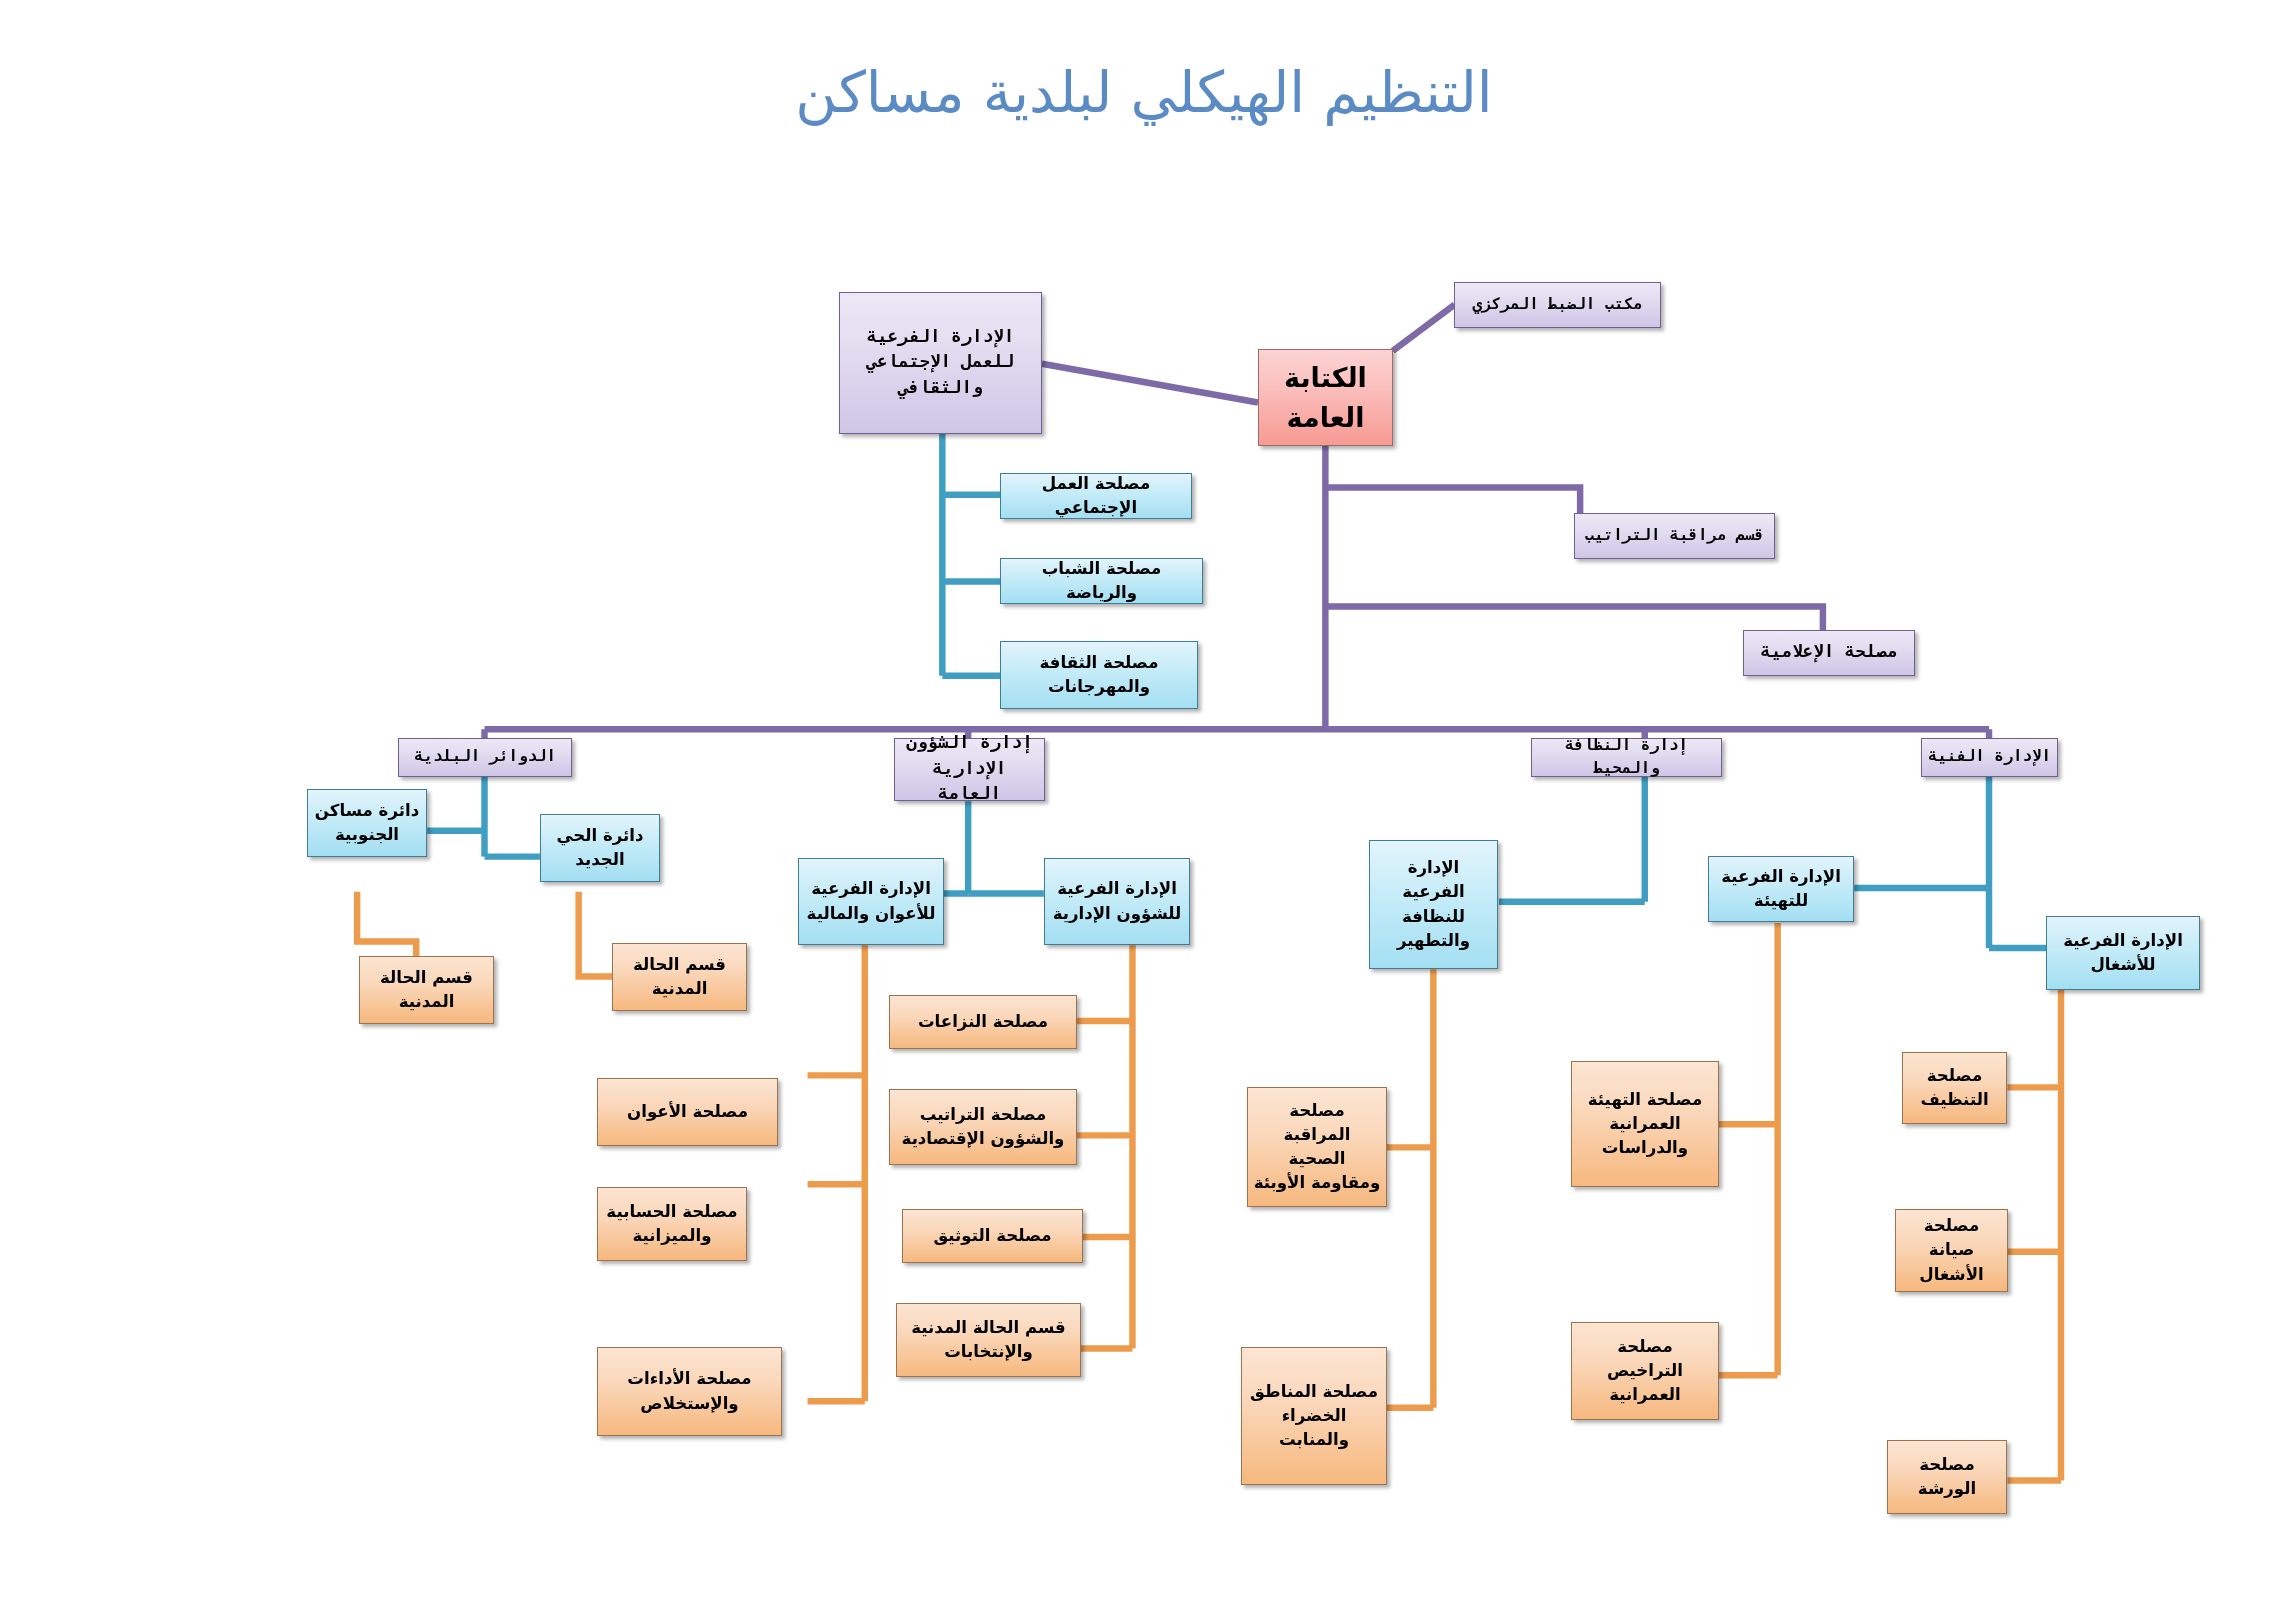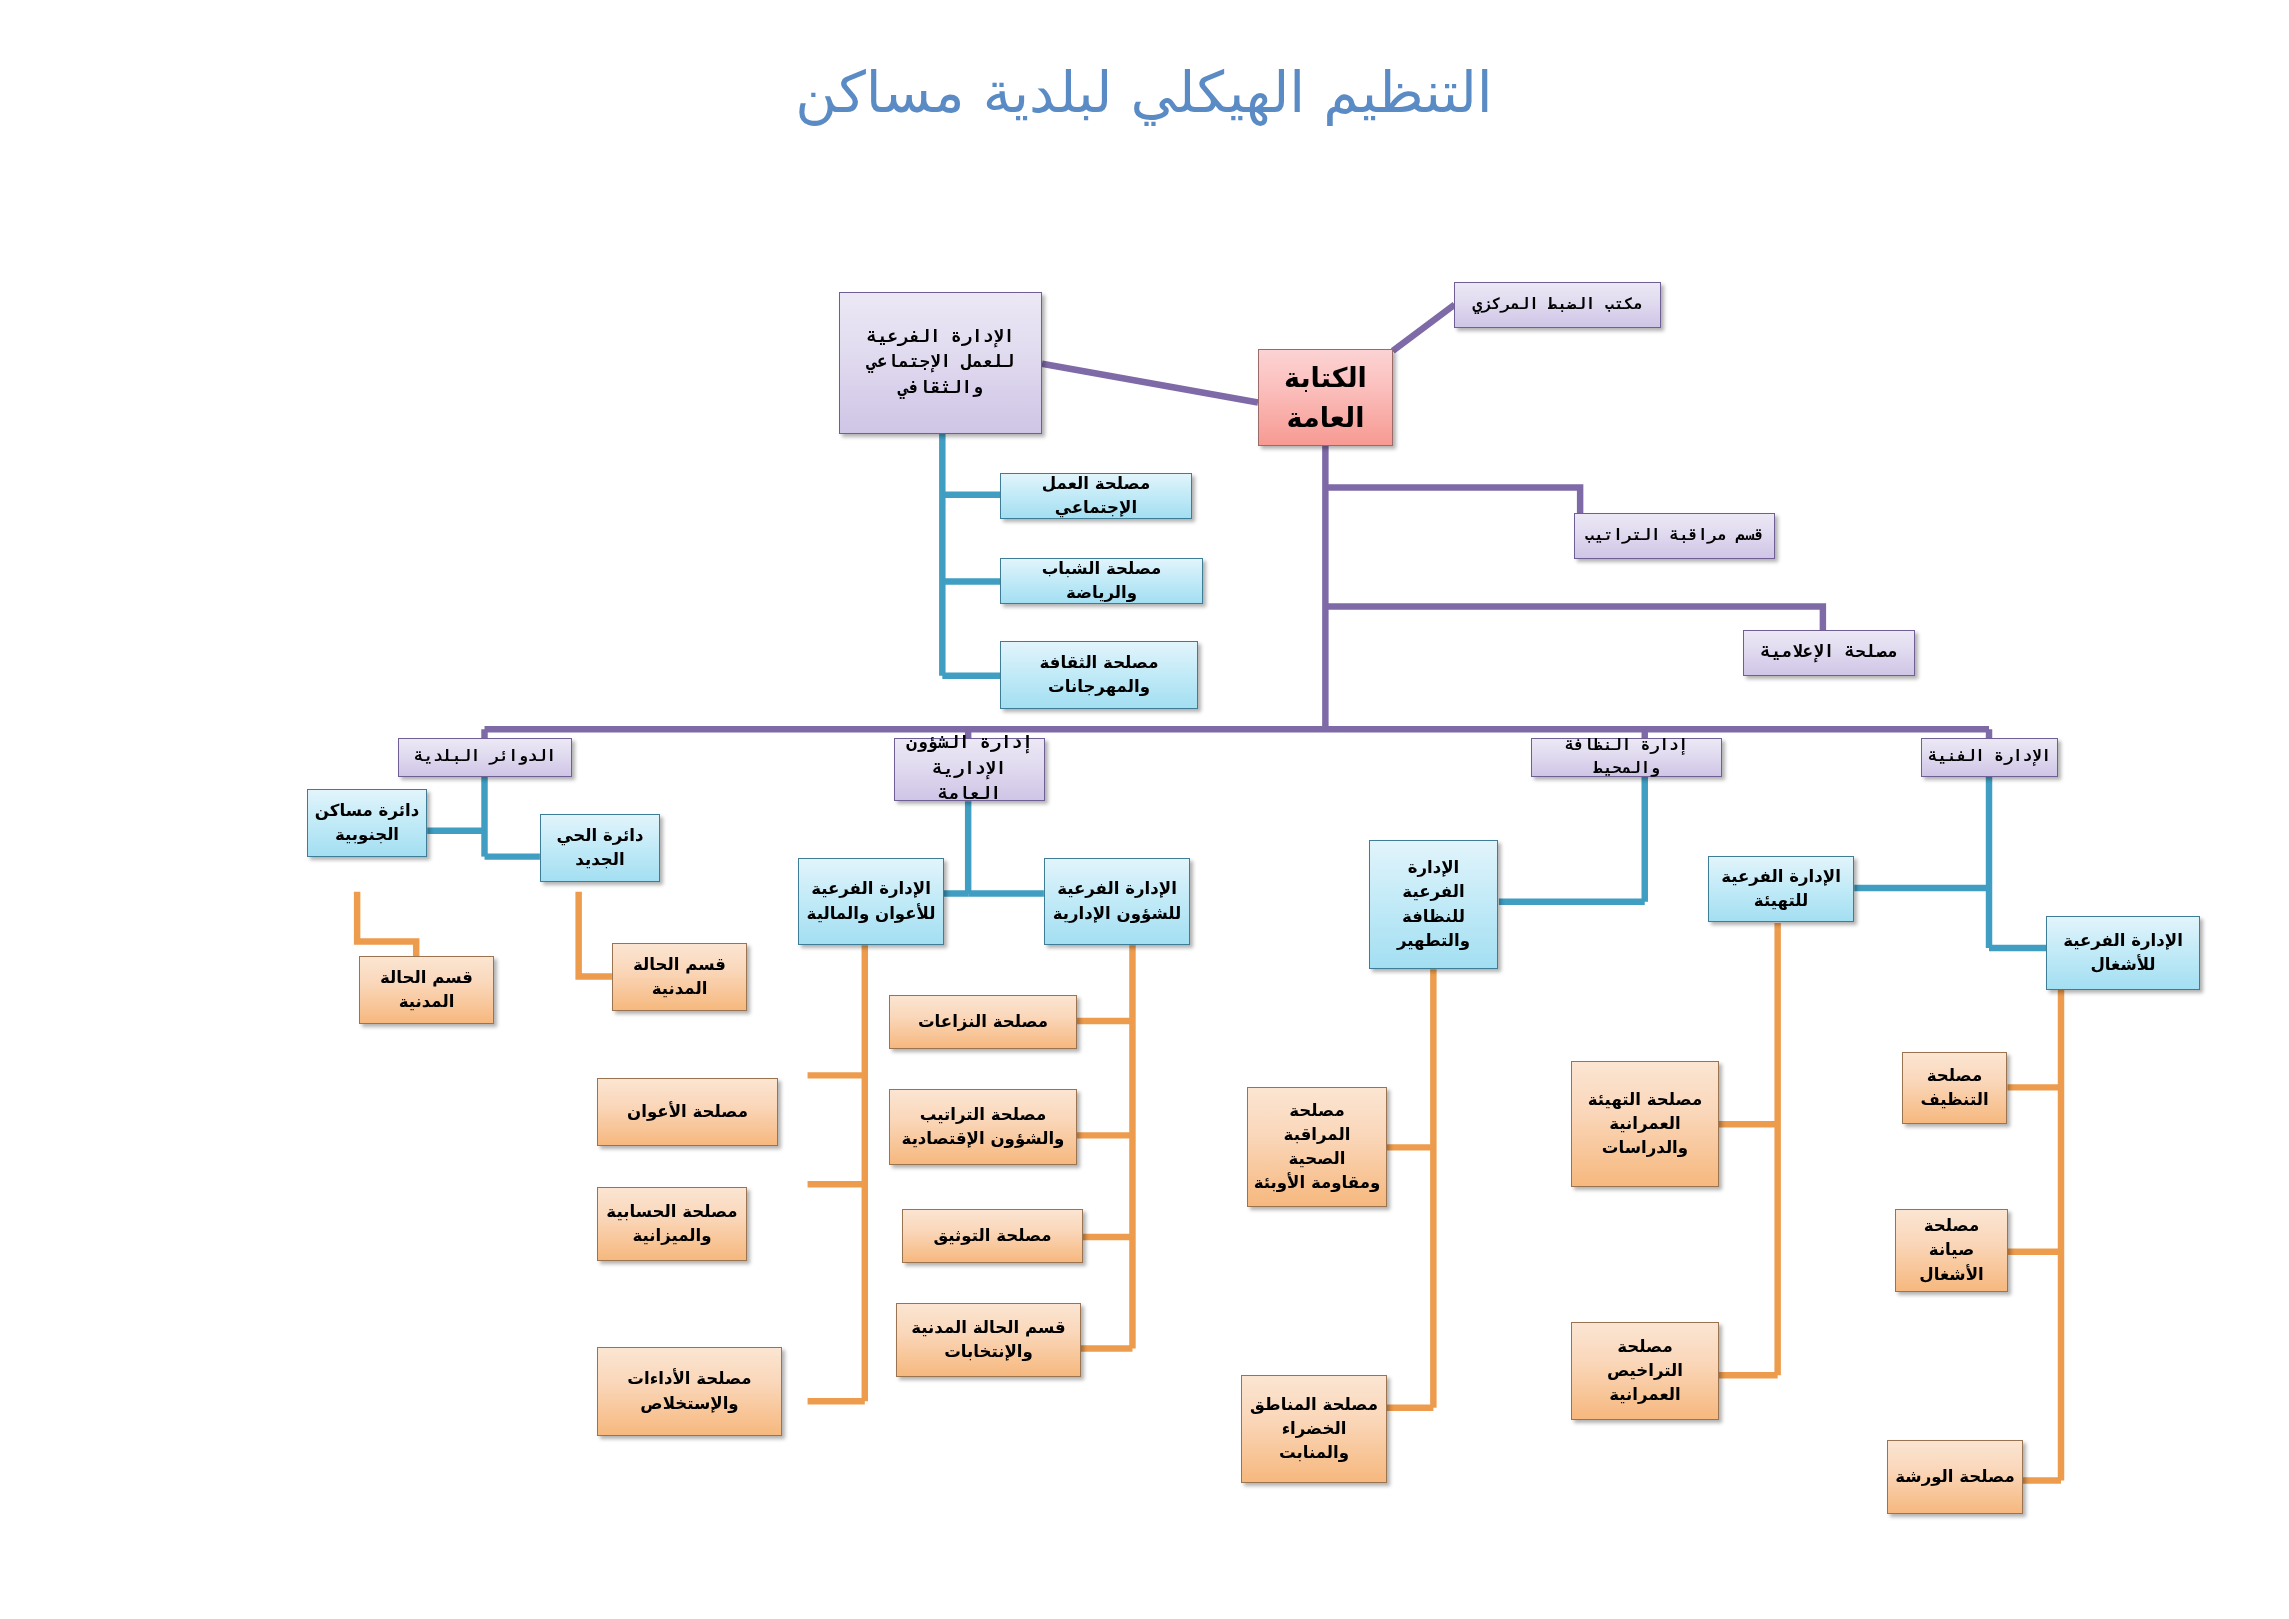--- a/index.html
+++ b/index.html
@@ -200,28 +200,28 @@
   <div class="node n-orange" style="left:890px; top:995px; width:188px; height:54px;">مصلحة النزاعات</div>
   <div class="node n-orange" style="left:890px; top:1089px; width:188px; height:76px;">مصلحة التراتيب والشؤون الإقتصادية</div>
   <div class="node n-orange" style="left:903px; top:1209px; width:181px; height:54px;">مصلحة التوثيق</div>
   <div class="node n-orange" style="left:897px; top:1303px; width:185px; height:74px;">قسم الحالة المدنية والإنتخابات</div>
 
   <div class="node n-purple small" style="left:1532px; top:738px; width:191px; height:39px;">إدارة النظافة والمحيط</div>
 
   <div class="node n-cyan" style="left:1370px; top:840px; width:129px; height:129px;">الإدارة الفرعية للنظافة والتطهير</div>
 
   <div class="node n-orange" style="left:1248px; top:1087px; width:140px; height:120px;">مصلحة المراقبة الصحية ومقاومة الأوبئة</div>
-  <div class="node n-orange" style="left:1242px; top:1347px; width:146px; height:108px;margin-top:28px;">مصلحة المناطق الخضراء والمنابت</div>
+  <div class="node n-orange" style="left:1242px; top:1347px; width:146px; height:138px;">مصلحة المناطق الخضراء والمنابت</div>
 
   <div class="node n-purple small" style="left:1922px; top:738px; width:137px; height:39px;">الإدارة الفنية</div>
 
   <div class="node n-cyan" style="left:1709px; top:856px; width:146px; height:66px;">الإدارة الفرعية للتهيئة</div>
   <div class="node n-cyan" style="left:2047px; top:916px; width:154px; height:74px;">الإدارة الفرعية للأشغال</div>
 
   <div class="node n-orange" style="left:1572px; top:1061px; width:148px; height:126px;">مصلحة التهيئة العمرانية والدراسات</div>
   <div class="node n-orange" style="left:1572px; top:1322px; width:148px; height:98px;">مصلحة التراخيص العمرانية</div>
 
   <div class="node n-orange" style="left:1903px; top:1052px; width:105px; height:72px;">مصلحة التنظيف</div>
   <div class="node n-orange" style="left:1896px; top:1209px; width:113px; height:83px;">مصلحة صيانة الأشغال</div>
-  <div class="node n-orange" style="left:1888px; top:1440px; width:136px; height:74px;">مصلحة الورشة</div>
+  <div class="node n-orange" style="left:1888px; top:1440px; width:120px; height:74px;">مصلحة الورشة</div>
 
 </div>
 
 
 </body></html>

